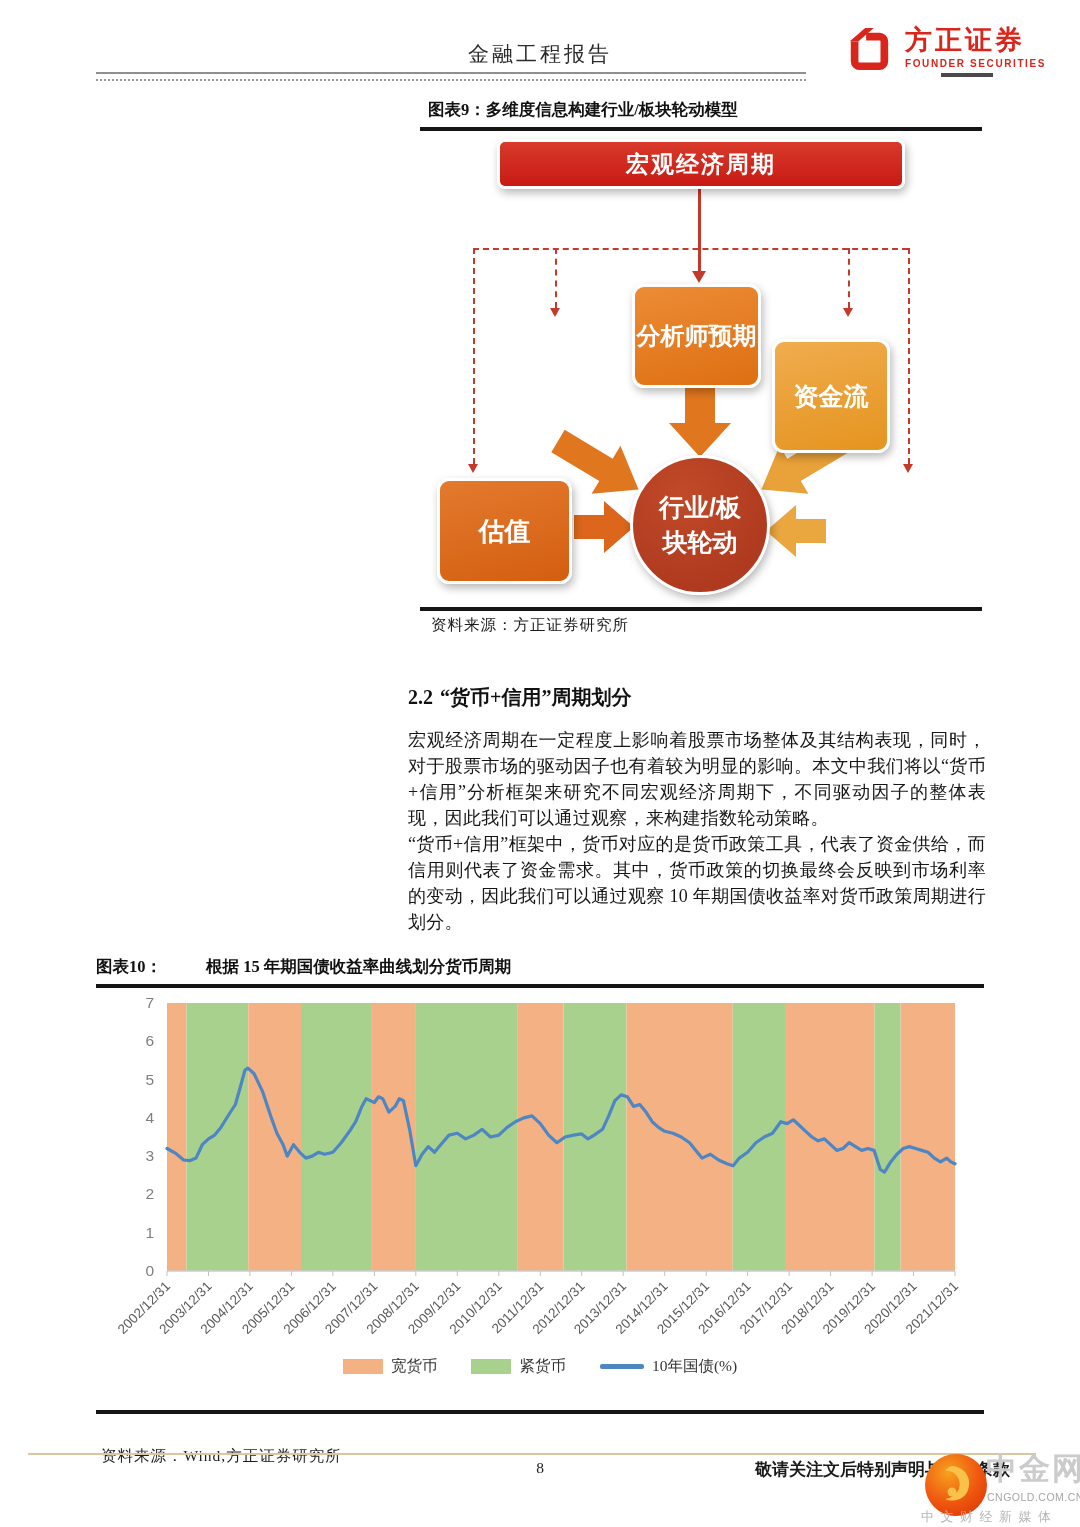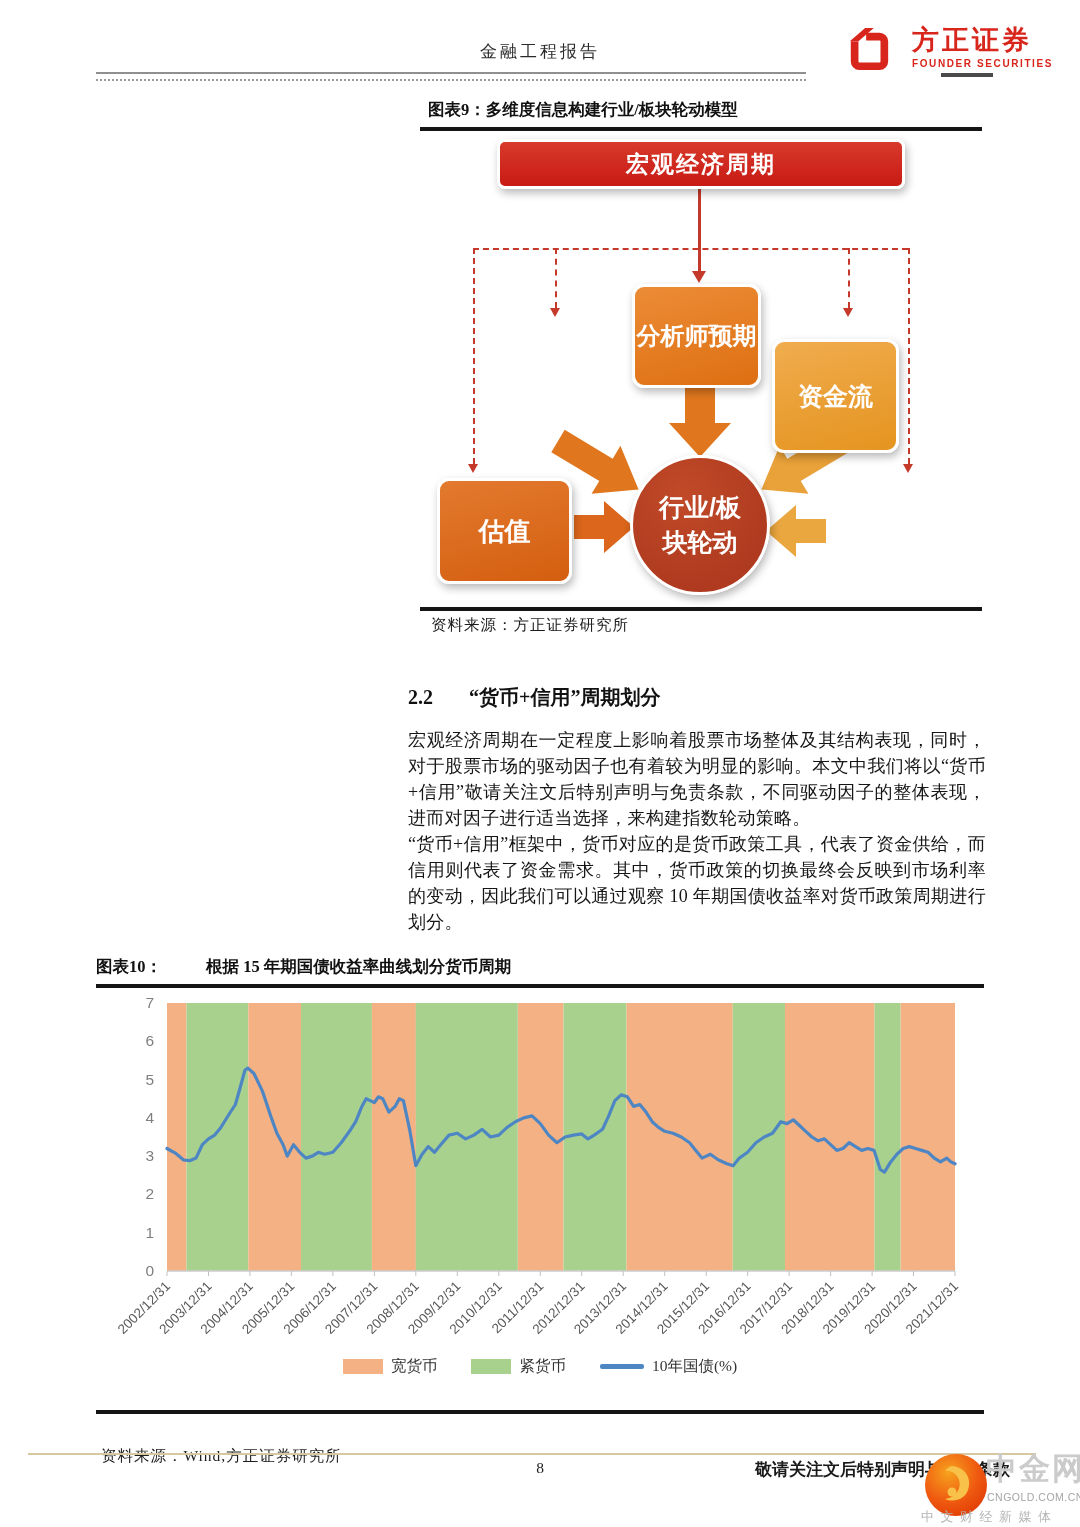--- a/index.html
+++ b/index.html
@@ -15,25 +15,25 @@
     --band-green:#A9D18E;
     --line-blue:#4E86C4;
     --rule-tan:#D8C8A0;
   }
   html,body{margin:0;padding:0;background:#e8e8e8;}
   .page{position:relative;width:1080px;height:1527px;background:#ffffff;overflow:hidden;
         font-family:"Liberation Serif","DejaVu Serif",serif;margin:0 auto;}
 
   
   .hdr-title{position:absolute;left:0;top:40px;width:1080px;text-align:center;
-             font-size:17px;letter-spacing:3px;color:#2b2b2b;}
+             font-size:21px;letter-spacing:3px;color:#2b2b2b;}
   .rule-solid{position:absolute;left:96px;top:72px;width:710px;height:2px;background:#8f8f8f;}
   .rule-dotted{position:absolute;left:96px;top:79px;width:710px;border-top:2px dotted #9a9a9a;}
   .rule-stub{position:absolute;left:941px;top:73px;width:52px;height:4px;background:#4a4a4a;}
-  .logo{position:absolute;left:846px;top:26px;display:flex;align-items:flex-start;gap:20px;}
+  .logo{position:absolute;left:846px;top:26px;display:flex;align-items:flex-start;gap:13px;}
   .logo-cn{font-family:"Liberation Sans",sans-serif;font-weight:bold;font-size:27px;
            color:var(--brand-red);letter-spacing:3px;line-height:1.1;}
   .logo-en{font-family:"Liberation Sans",sans-serif;font-weight:bold;font-size:10px;
            color:var(--brand-red);letter-spacing:1.6px;margin-top:2px;}
 
   
   .figcap{position:absolute;font-weight:bold;font-size:16.5px;color:#111;white-space:nowrap;}
   .figcap .figlab{}
   .fig9cap{left:428px;top:99px;}
   .fig10cap{left:96px;top:956px;}
@@ -67,33 +67,33 @@
   .node{position:absolute;display:flex;align-items:center;justify-content:center;
         color:#fff;font-family:"Liberation Sans","DejaVu Sans",sans-serif;font-weight:bold;
         text-align:center;border-radius:12px;border:3px solid #fff;
         box-shadow:2px 4px 8px rgba(0,0,0,0.28);z-index:3;box-sizing:border-box;}
   #node-macro{left:77px;top:8px;width:408px;height:50px;font-size:23px;border-radius:8px;
               letter-spacing:2px;background:linear-gradient(180deg,#D83A2B,#C81A14);}
   #node-perf{left:80px;top:208px;width:121px;height:114px;font-size:25px;
              background:linear-gradient(165deg,#EC8C36,#DE6F12);}
   #node-analyst{left:212px;top:153px;width:129px;height:104px;font-size:24px;
              background:linear-gradient(165deg,#EC8C36,#DE6F12);}
-  #node-flow{left:352px;top:208px;width:127px;height:114px;font-size:25px;
+  #node-flow{left:352px;top:208px;width:118px;height:114px;font-size:25px;
              background:linear-gradient(165deg,#F0AC4E,#E5941F);}
   #node-value{left:17px;top:347px;width:135px;height:106px;font-size:26px;
              background:linear-gradient(165deg,#E37A2E,#D45E10);}
   #node-market{left:408px;top:347px;width:135px;height:111px;font-size:22px;line-height:1.5;
              padding:4px 10px;background:linear-gradient(165deg,#EFB455,#E49A28);}
   #node-center{left:210px;top:324px;width:140px;height:140px;border-radius:50%;z-index:4;
              font-size:25px;line-height:1.4;white-space:pre-line;
              background:radial-gradient(circle at 38% 28%,#C04A28,var(--node-brick) 72%);}
 
   
   .sec-head{position:absolute;left:408px;top:684px;font-size:20px;font-weight:bold;color:#111;}
-  .sec-head .sec-num{margin-right:36px;font-family:Liberation Serif, serif;}
+  .sec-head .sec-num{margin-right:7px;font-family:Liberation Serif, serif;}
   .bodytext{position:absolute;left:408px;top:727px;width:578px;}
   .bodytext p{margin:0;font-size:18px;line-height:26px;text-align:justify;color:#161616;
               letter-spacing:0.3px;}
 
   
   #chart-svg{position:absolute;left:95px;top:992px;}
   .xlab{font-family:"Liberation Sans","DejaVu Sans",sans-serif;font-size:13.5px;fill:#595959;}
   .ylab{font-family:"Liberation Sans","DejaVu Sans",sans-serif;font-size:15.5px;fill:#7f7f7f;}
   .legend{position:absolute;left:96px;top:1356px;width:888px;display:flex;justify-content:center;
           align-items:center;gap:34px;font-size:15.5px;color:#333;}
@@ -171,21 +171,21 @@
 块轮动</div>
   </div>
 
   <div class="blackrule" id="fig9-botrule"></div>
   <div class="source" id="fig9-source">资料来源：方正证券研究所</div>
 
   <div class="sec-head">
     <span class="sec-num">2.2</span><span>“货币+信用”周期划分</span>
   </div>
   <div class="bodytext">
-    <p>宏观经济周期在一定程度上影响着股票市场整体及其结构表现，同时，对于股票市场的驱动因子也有着较为明显的影响。本文中我们将以“货币+信用”敬请关注文后特别声明与免责条款，不同驱动因子的整体表现，进而对因子进行适当选择，来构建指数轮动策略。</p>
+    <p>宏观经济周期在一定程度上影响着股票市场整体及其结构表现，同时，对于股票市场的驱动因子也有着较为明显的影响。本文中我们将以“货币+信用”分析框架来研究不同宏观经济周期下，不同驱动因子的整体表现，因此我们可以通过观察，来构建指数轮动策略。</p>
     <p>“货币+信用”框架中，货币对应的是货币政策工具，代表了资金供给，而信用则代表了资金需求。其中，货币政策的切换最终会反映到市场利率的变动，因此我们可以通过观察 10 年期国债收益率对货币政策周期进行划分。</p>
   </div>
 
   <div class="figcap fig10cap">
     <span class="figlab">图表10：</span><span>根据 15 年期国债收益率曲线划分货币周期</span>
   </div>
   <div class="blackrule" id="fig10-underline"></div>
 
   <svg id="chart-svg" width="890" height="372">
       <rect x="72.0" y="11" width="19.5" height="268" fill="#F4B183"></rect>

